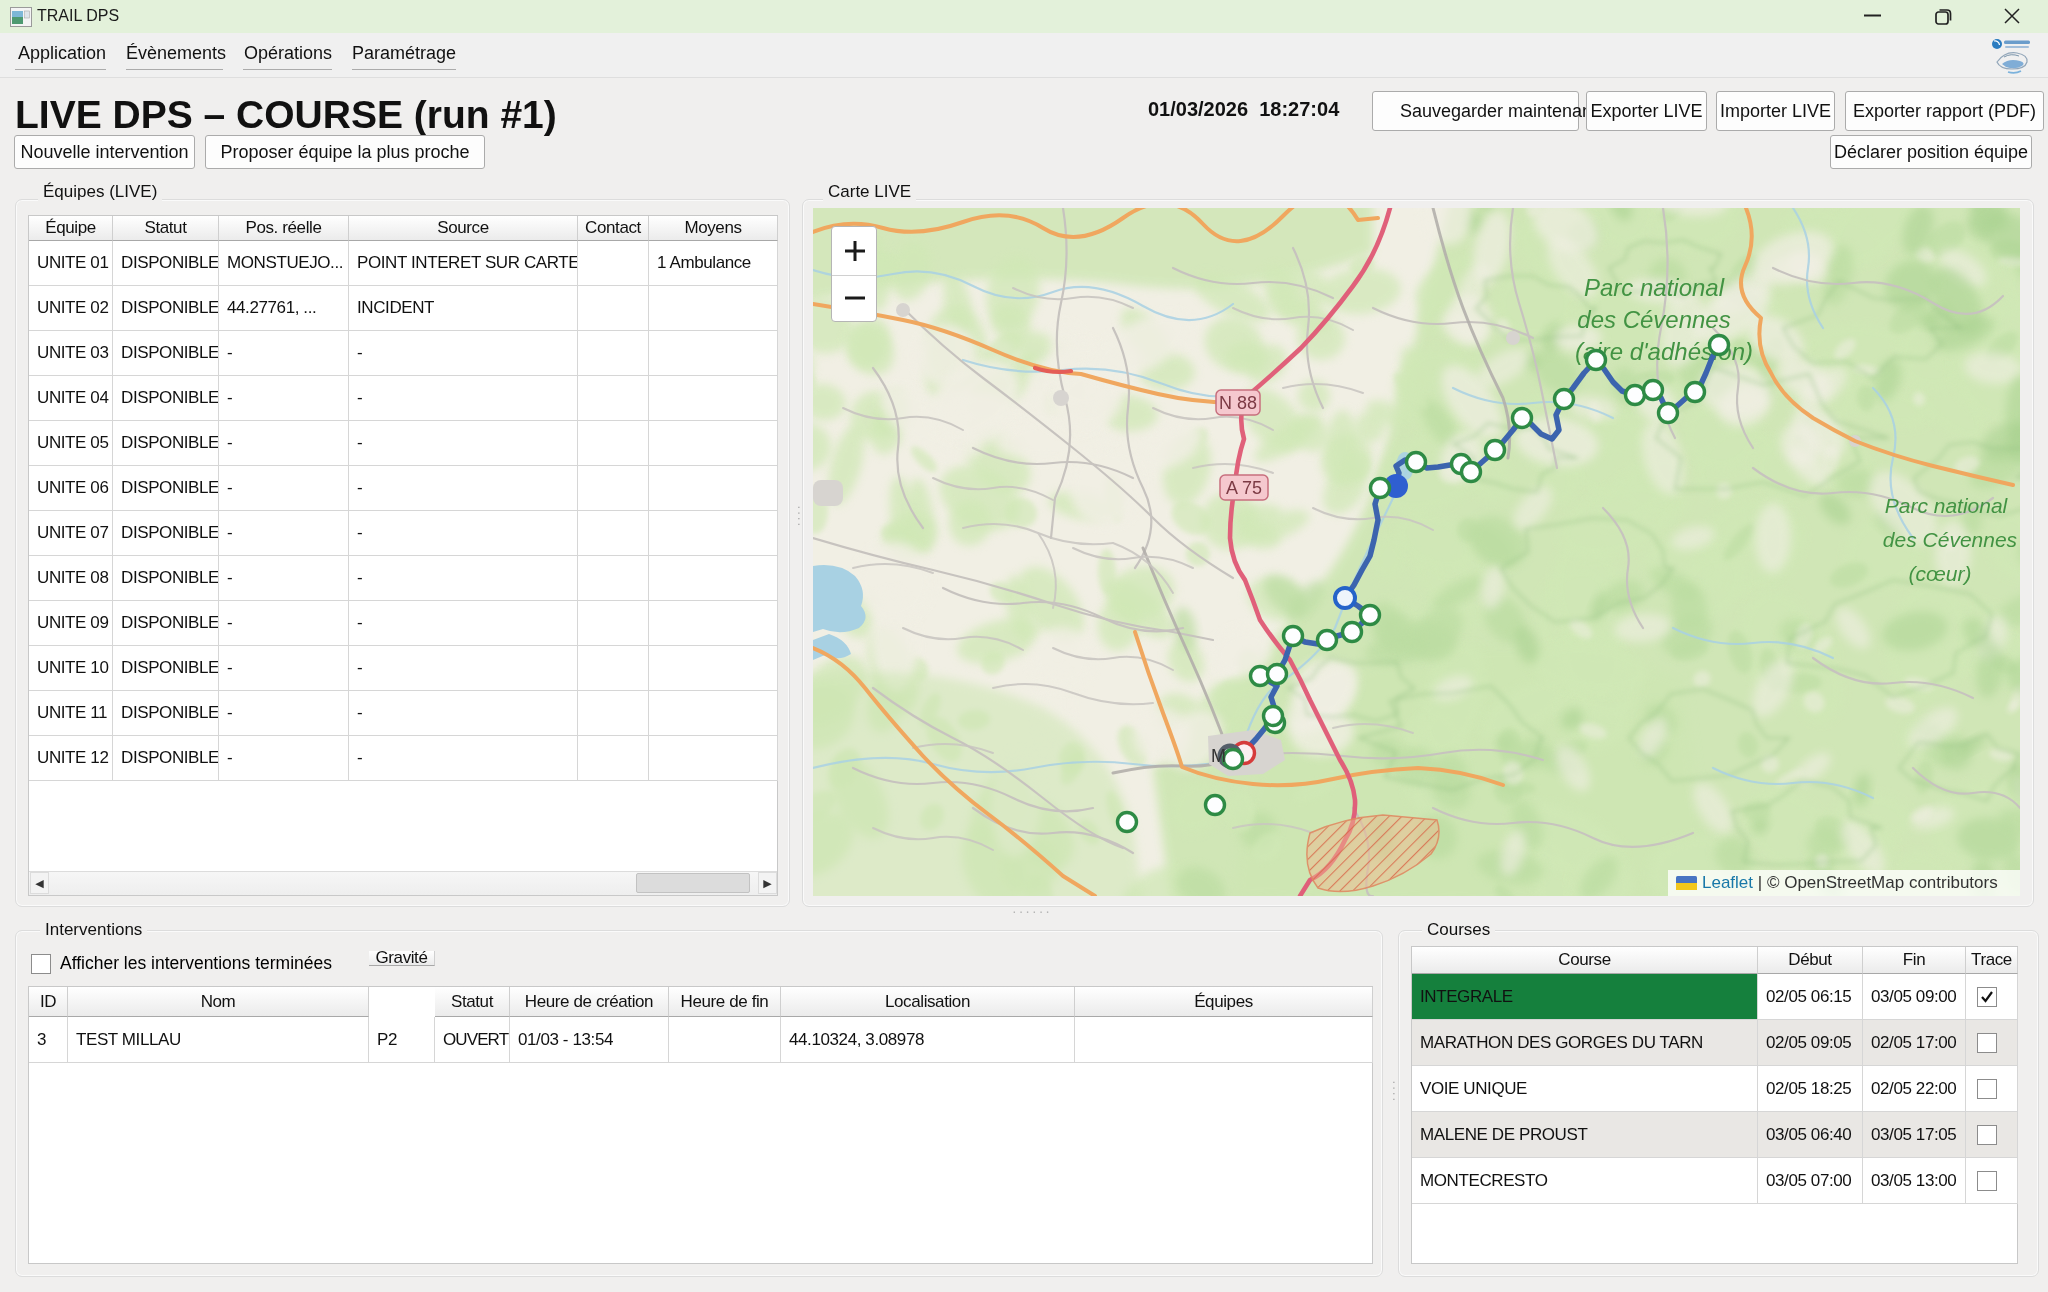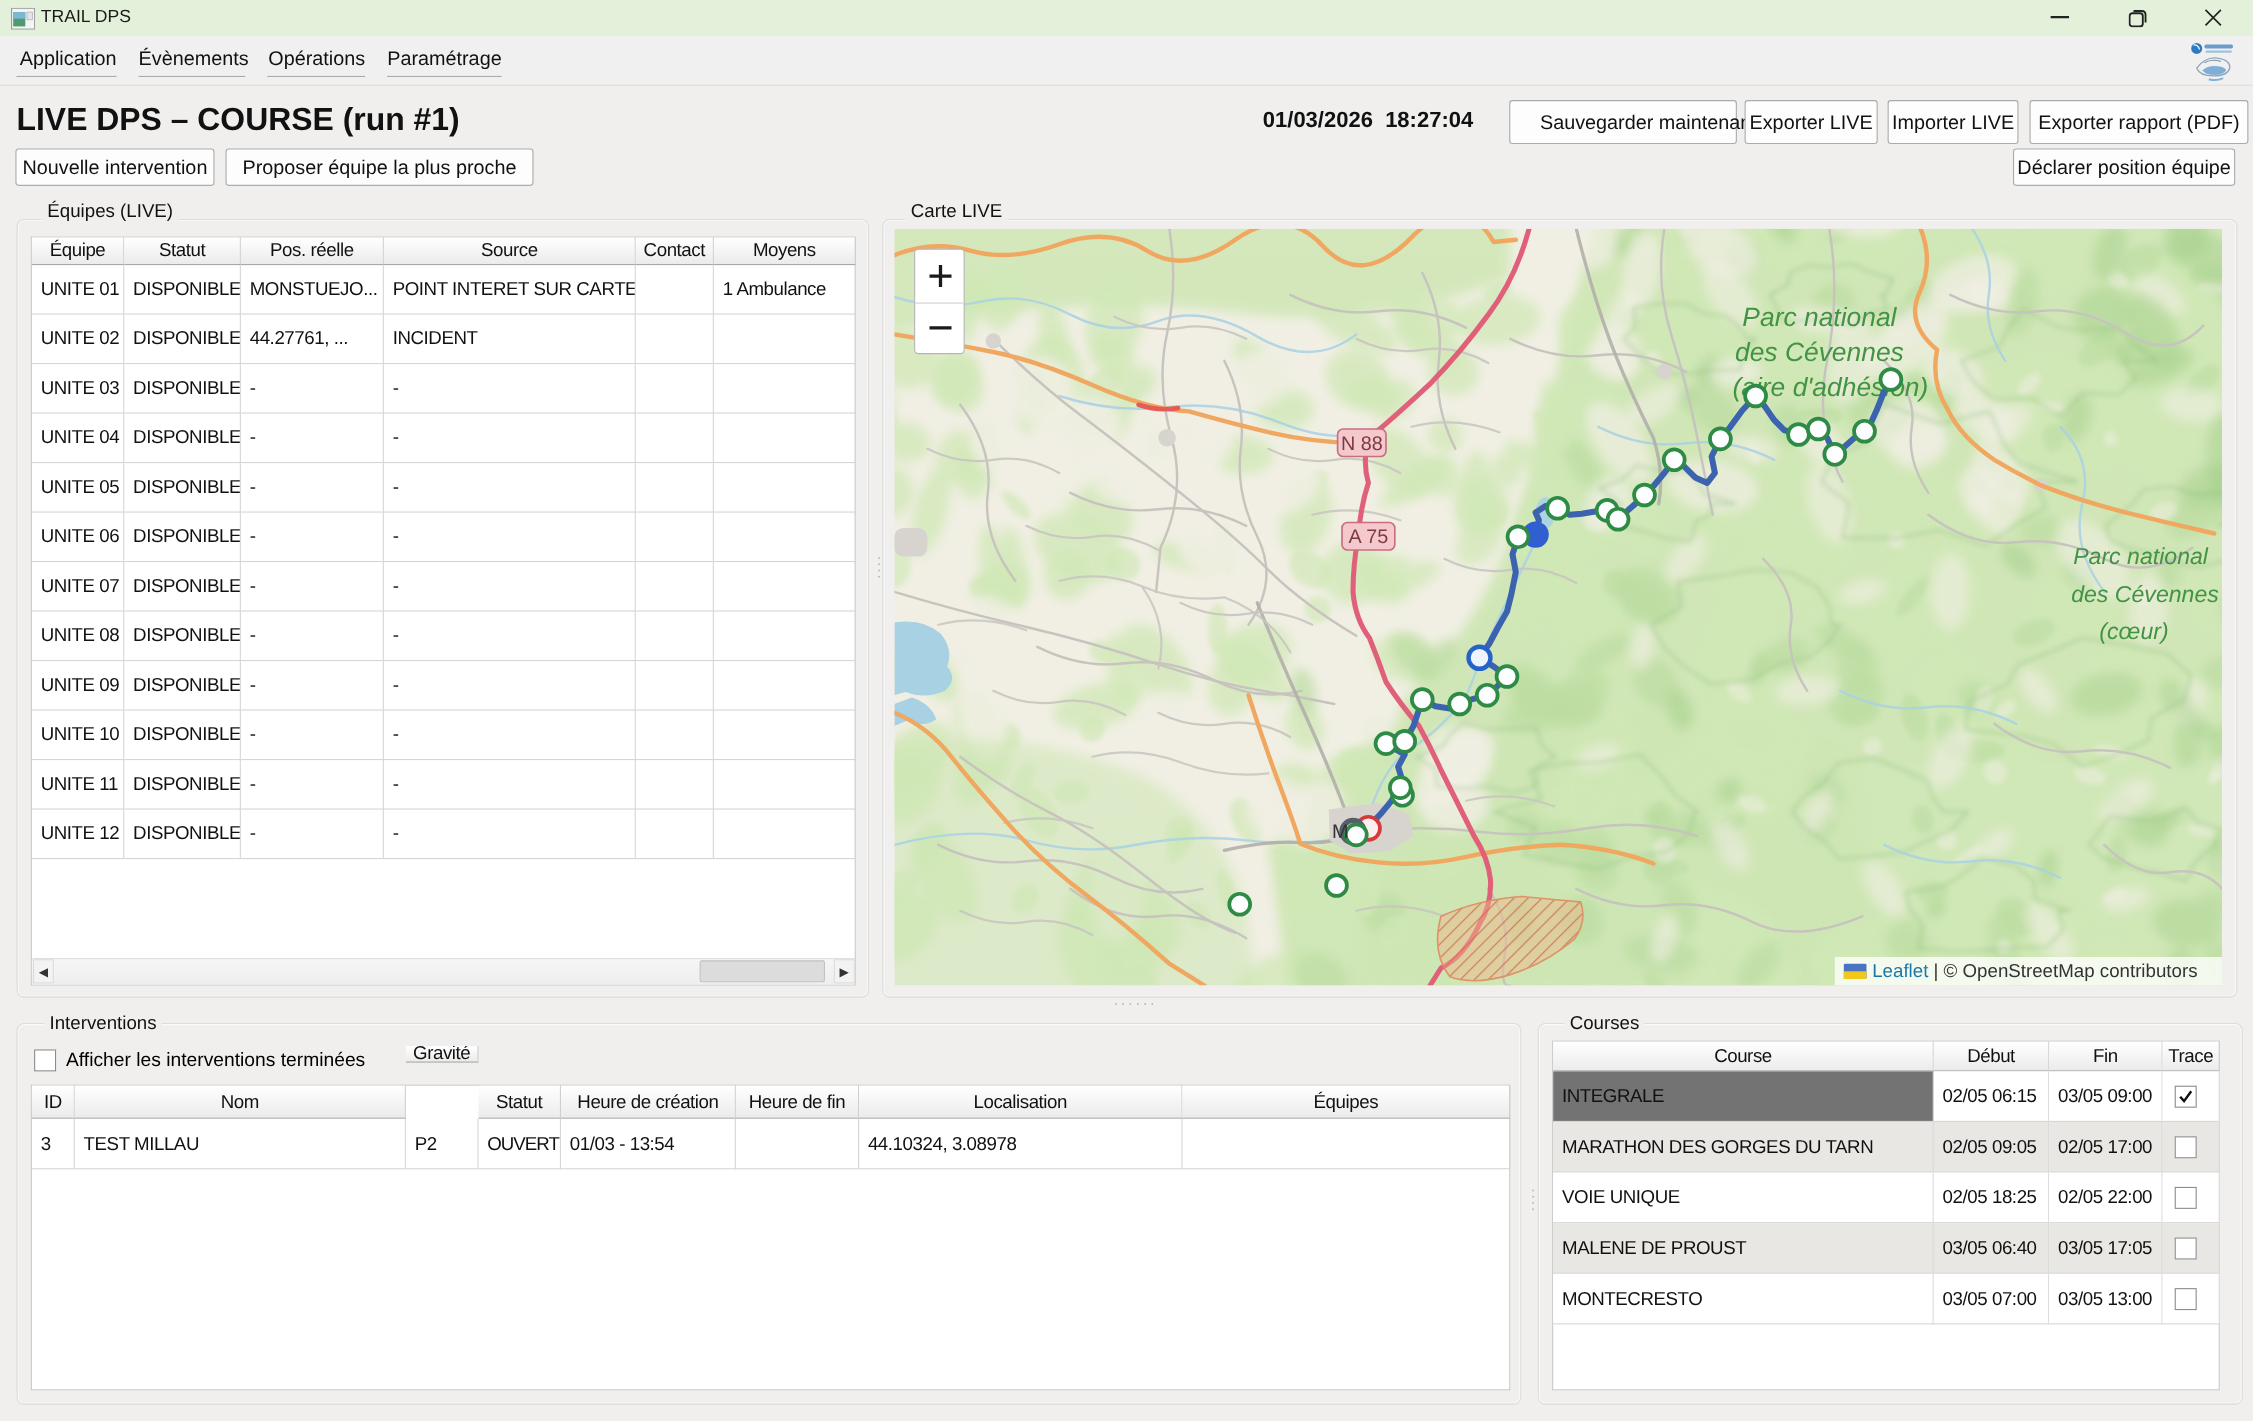--- a/index.html
+++ b/index.html
@@ -9,21 +9,21 @@
 #title-text { position:absolute; left:37px; top:7px; font-size:16px; color:#1a1a1a; }
 #menubar { position:absolute; left:0; top:33px; width:2048px; height:45px; background:#f0f0f0; border-bottom:1px solid #dedede; }
 .menuitem { position:absolute; top:5px; height:32px; line-height:30px; font-size:18px; color:#111; border-bottom:1px solid #ababab; white-space:nowrap;text-align:right; }
 .btn { position:absolute; background:#fdfdfd; border:1px solid #ababab; border-radius:3px; font-size:18px; color:#111; display:flex; align-items:center; justify-content:center; white-space:nowrap; }
 .gbox { position:absolute; border:1px solid #dcdcdc; border-radius:7px; box-shadow:inset 0 0 0 1px #fafafa; }
 .glabel { position:absolute; font-size:17px; color:#111; background:#f0efee; padding:0 5px; line-height:20px; }
 .tbl { position:absolute; background:#fff; border:1px solid #c8c8c8; }
 .cell { position:absolute; font-size:17px; letter-spacing:-0.4px; color:#111; display:flex; align-items:center; overflow:hidden; white-space:nowrap; }
 .hcell { background:linear-gradient(#ffffff,#ebebeb); border-right:1px solid #cfcfcf; border-bottom:1px solid #a8a8a8; justify-content:center; }
 .dcell { border-right:1px solid #d6d6d6; border-bottom:1px solid #d6d6d6; padding-left:8px; }
-h1 { position:absolute; left:15px; top:93px; font-size:29px; font-weight:bold; color:#111; }
+h1 { position:absolute; left:15px; top:93px; font-size:39px; font-weight:bold; color:#111; }
 #datetime { position:absolute; left:1148px; top:98px; font-size:20px; font-weight:bold; color:#111; }
 .chk { position:absolute; width:20px; height:20px; background:#fff; border:1px solid #8c8c8c; }
 .dots { position:absolute; color:#b5b5b5; letter-spacing:2px; font-size:14px; }
 </style>
 </head>
 <body>
 <div id="titlebar">
   <svg class="abs" style="left:10px; top:7px;" width="22" height="20" viewBox="0 0 22 20">
     <rect x="0.5" y="0.5" width="21" height="19" fill="#f4f4f4" stroke="#9a9a9a"></rect>
     <rect x="2" y="4" width="11" height="13" fill="#4e9a71"></rect>
@@ -800,21 +800,21 @@
 </div>
 
 <div class="gbox" style="left:1398px; top:930px; width:641px; height:347px;"></div>
 <div class="glabel" style="left:1422px; top:920px;">Courses</div>
 <div id="courses-tbl">
 <div class="tbl" style="left:1411px; top:946px; width:607px; height:318px;"></div>
 <div class="cell hcell" style="left:1412px; top:947px; width:346px; height:27px;">Course</div>
 <div class="cell hcell" style="left:1758px; top:947px; width:105px; height:27px;">Début</div>
 <div class="cell hcell" style="left:1863px; top:947px; width:103px; height:27px;">Fin</div>
 <div class="cell hcell" style="left:1966px; top:947px; width:52px; height:27px;">Trace</div>
-<div class="cell dcell" style="left:1412px; top:974px; width:346px; height:46px; background:#737373;">INTEGRALE</div>
+<div class="cell dcell" style="left:1412px; top:974px; width:346px; height:46px; background:#15803d;">INTEGRALE</div>
 <div class="cell dcell" style="left:1758px; top:974px; width:105px; height:46px; background:#ffffff;">02/05 06:15</div>
 <div class="cell dcell" style="left:1863px; top:974px; width:103px; height:46px; background:#ffffff;">03/05 09:00</div>
 <div class="cell dcell" style="left:1966px; top:974px; width:52px; height:46px; background:#ffffff;"></div>
 <div class="chk" style="left:1977px; top:987px; display:flex;align-items:center;justify-content:center;">
       <svg width="14" height="14" viewBox="0 0 14 14">
         <path d="M2 7 L5.5 11 L12 2" fill="none" stroke="#111" stroke-width="2.2"></path>
       </svg>
     </div>
 <div class="cell dcell" style="left:1412px; top:1020px; width:346px; height:46px; background:#e9e7e4;">MARATHON DES GORGES DU TARN</div>
 <div class="cell dcell" style="left:1758px; top:1020px; width:105px; height:46px; background:#e9e7e4;">02/05 09:05</div>

